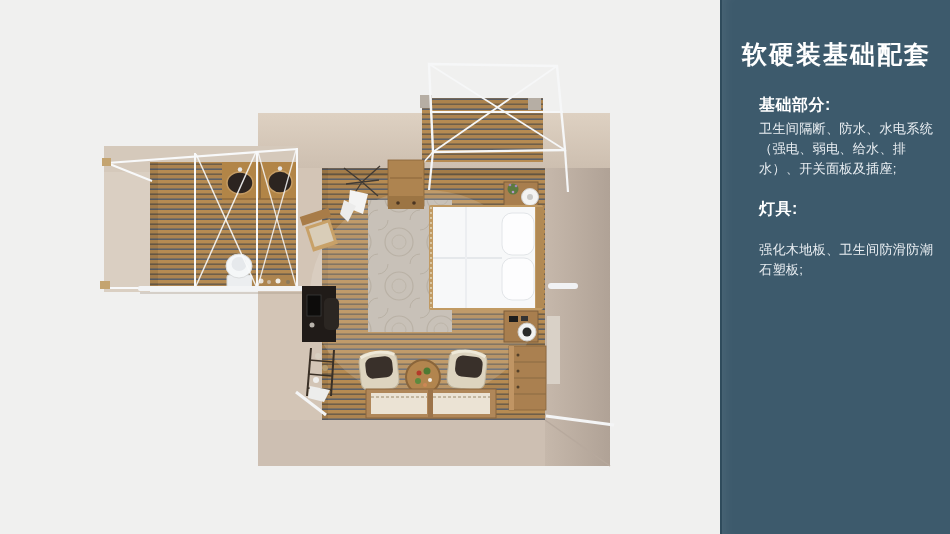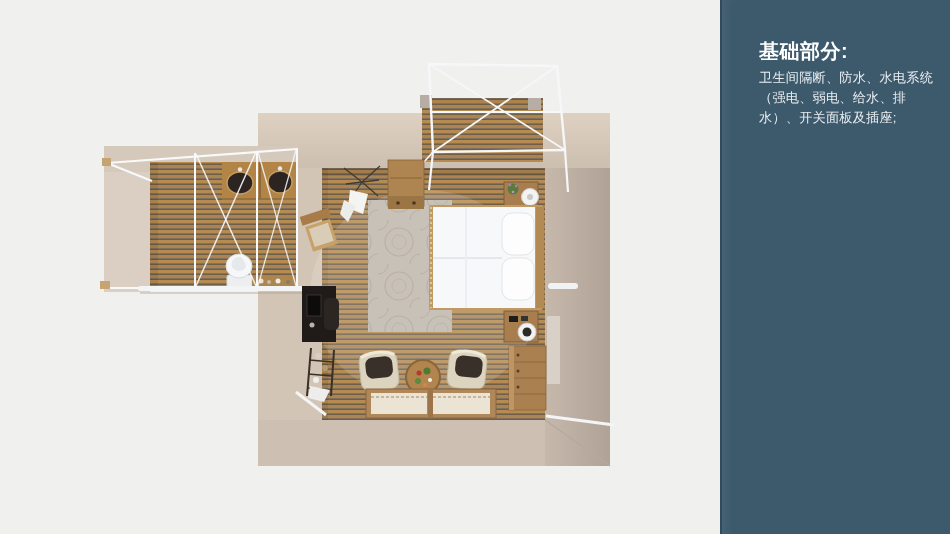--- a/index.html
+++ b/index.html
@@ -34,21 +34,21 @@
     font-size:25px;
     font-weight:800;
     letter-spacing:2px;
     white-space:nowrap;
     margin-bottom:24px;
   }
   .sections{padding-left:17px;}
   .section{margin-bottom:20px;}
   .section h2{
     color:var(--heading-color);
-    font-size:20px;
+    font-size:16px;
     font-weight:700;
     letter-spacing:.5px;
     margin-bottom:3px;
   }
   .section p{
     font-size:13.2px;
     line-height:20px;
     letter-spacing:.2px;
     width:178px;
     word-break:break-all;
@@ -281,23 +281,26 @@
 
     <g stroke="#f4f5f6">
       <line x1="296" y1="392" x2="326" y2="415" stroke-width="3"></line>
       <line x1="546" y1="416" x2="614" y2="425" stroke-width="3"></line>
       <rect x="548" y="283" width="30" height="6" rx="3" fill="#f1f2f4" stroke="none"></rect>
     </g>
   </svg>
 </div>
 
 <aside class="panel">
+  <h1 class="panel-title">软硬装基础配套</h1>
   <div class="sections">
     <div class="section">
       <h2>基础部分:</h2>
       <p>卫生间隔断、防水、水电系统（强电、弱电、给水、排水）、开关面板及插座;</p>
     </div>
     <div class="section">
+      <h2>灯具:</h2>
     </div>
     <div class="section">
+      <p>强化木地板、卫生间防滑防潮石塑板;</p>
     </div>
   </div>
 </aside>
 
 </body></html>

